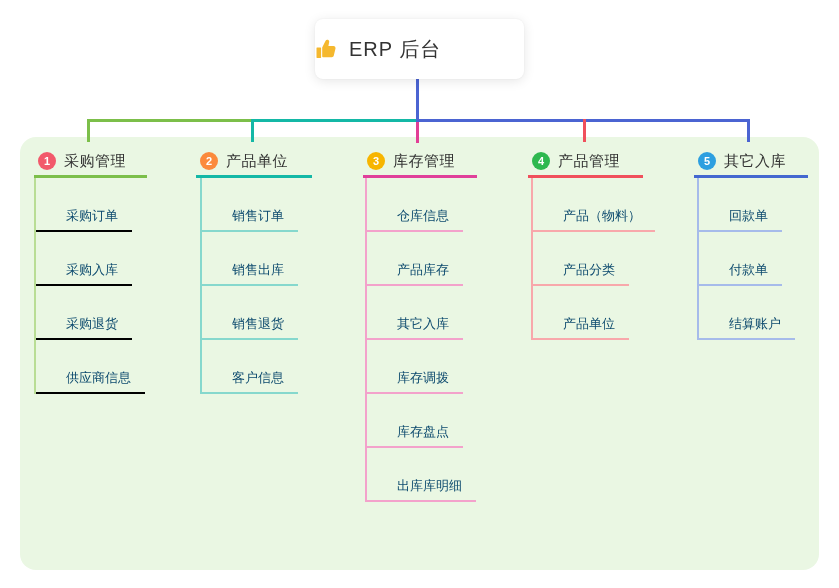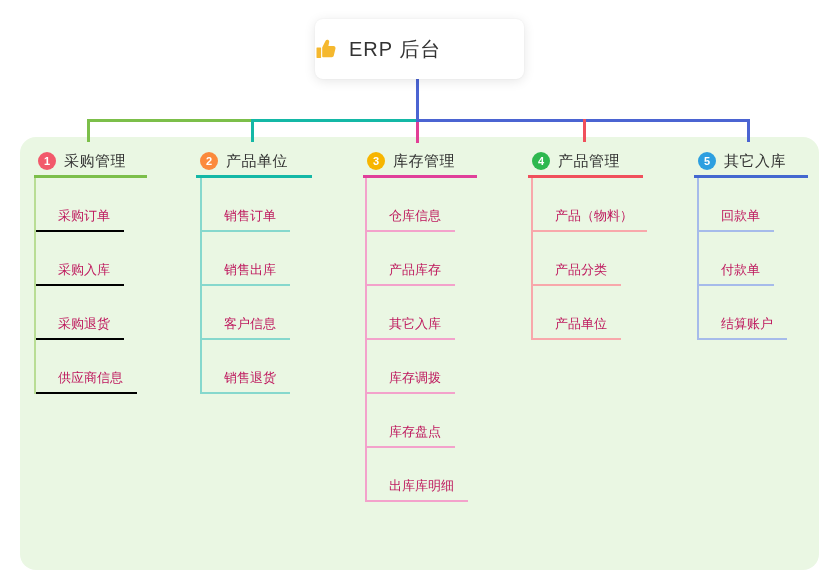--- a/index.html
+++ b/index.html
@@ -48,21 +48,21 @@
     width:18px; height:18px; border-radius:50%; flex:0 0 18px;
     color:#fff; font-size:11px; font-weight:bold;
     display:flex; align-items:center; justify-content:center;
   }
   .children { position:absolute; top:178px; border-left:2px solid; }
   .child {
     height:54px; width:max-content;
     border-bottom:2px solid; padding:0 14px 5px 22px;
     display:flex; align-items:flex-end; cursor:pointer;
   }
-  .child .c-label { font-size:13px; color:#be185d; }
+  .child .c-label { font-size:13px; color:#0c4a6e;margin-left:8px; }
 
   
   .b1 .branch-title, .bt1 { left:34px;  border-color:#7cbf4a; min-width:113px; }
   .b1 .children, .bc1     { left:34px;  border-color:#b9dd95; }
   .bg1 { background:#f2596b; }
 
   .bt2 { left:196px; border-color:#14b8a6; min-width:116px; }
   .bc2 { left:200px; border-color:#86d8cd; }
   .bc2 .child { border-color:#86d8cd;align-items:flex-end; }
   .bg2 { background:#fb8a3c; }
@@ -133,24 +133,24 @@
     <span class="t-label">产品单位</span>
   </div>
   <div class="children bc2">
     <div class="child">
         <span class="c-label">销售订单</span>
       </div>
     <div class="child">
         <span class="c-label">销售出库</span>
       </div>
     <div class="child">
+        <span class="c-label">销售退货</span>
+      </div>
+    <div class="child">
         <span class="c-label">客户信息</span>
-      </div>
-    <div class="child">
-        <span class="c-label">销售退货</span>
       </div>
   </div>
 
   <div class="branch-title bt3">
     <span class="badge bg3">3</span>
     <span class="t-label">库存管理</span>
   </div>
   <div class="children bc3">
     <div class="child">
         <span class="c-label">仓库信息</span>

